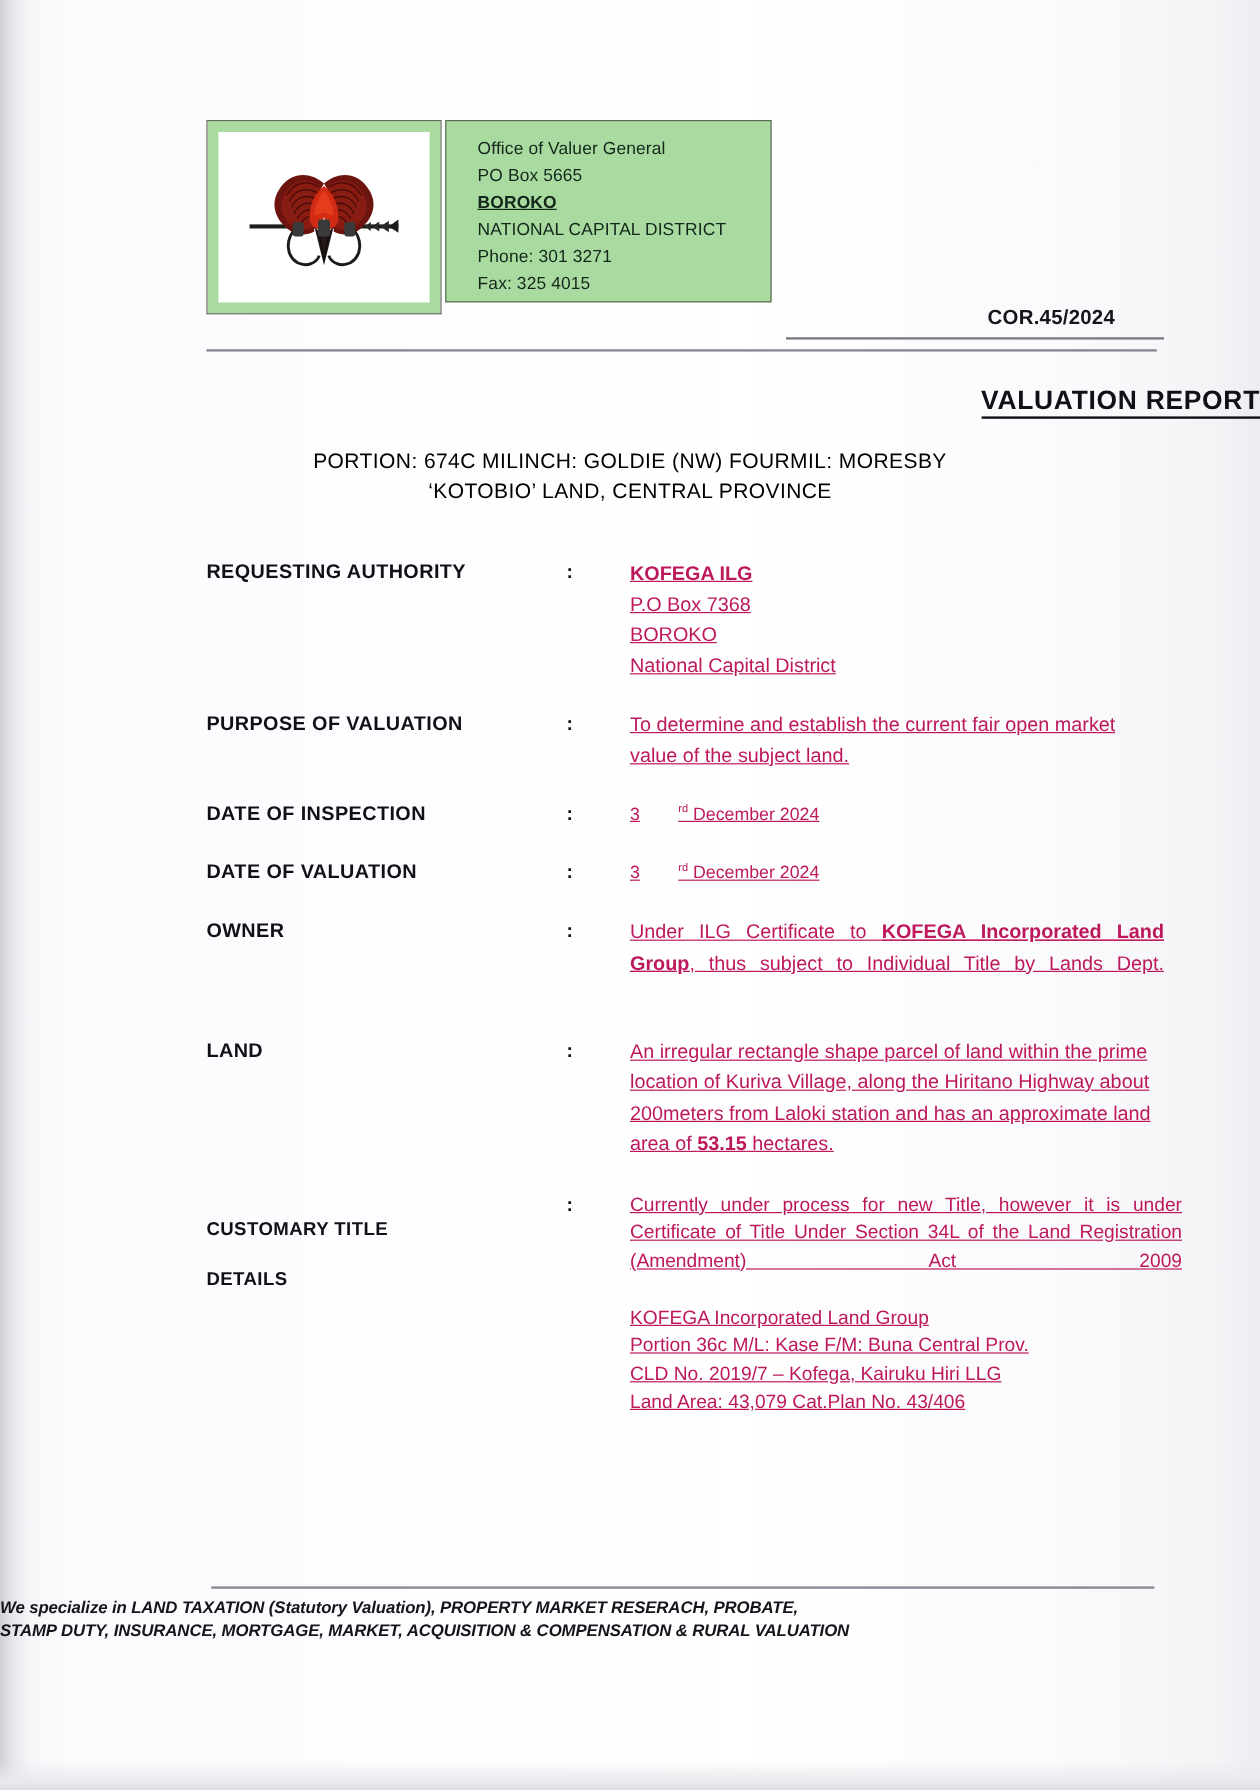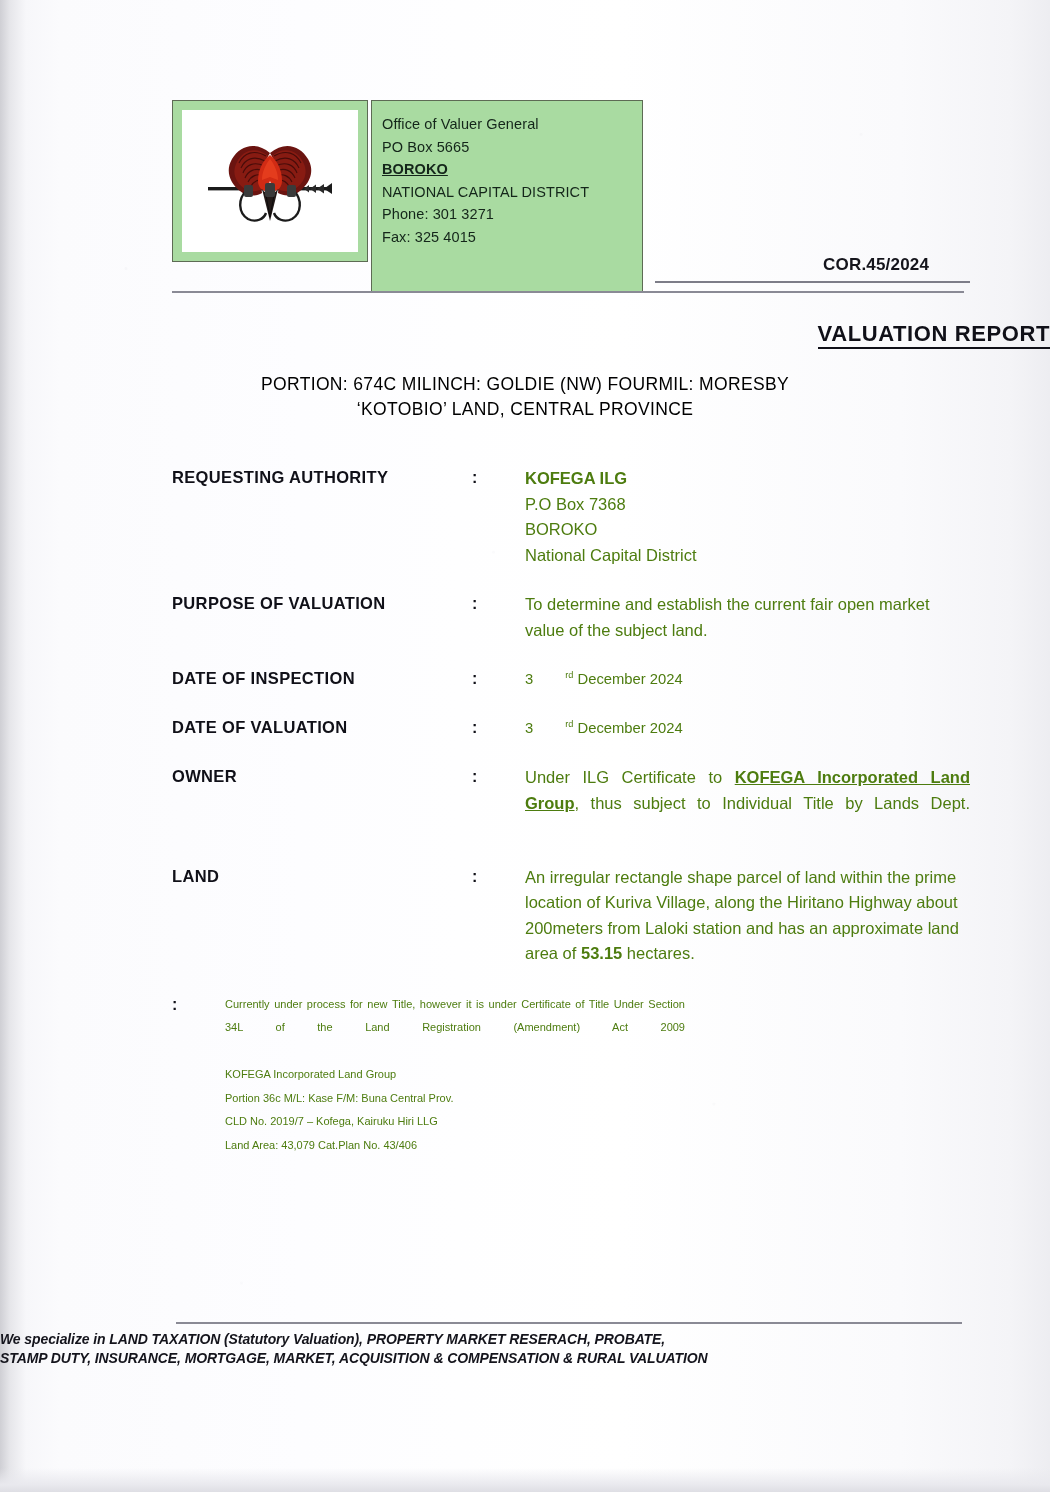--- a/index.html
+++ b/index.html
@@ -71,26 +71,26 @@
     justify-content: center;
     box-sizing: border-box;
   }
   .emblem {
     width: 140px;
     height: 112px;
     display: block;
   }
   .addr-cell {
     width: 272px;
-    height: 192px;
+    height: 152px;
     margin-left: 3px;
     border: 1.5px solid #5d6b54;
     background: #a9dba1;
     box-sizing: border-box;
-    padding: 12px 0 0 10px;
+    padding: 12px 0 0 26px;
   }
   .addr-line {
     font-size: 14.5px;
     color: #14261a;
     line-height: 22.6px;
     white-space: nowrap;
     letter-spacing: .1px;
   }
   .addr-line.bold-underline {
     font-weight: bold;
@@ -177,22 +177,23 @@
     width: 53px;
     flex: 0 0 53px;
     font-size: 16px;
     font-weight: bold;
     color: #101018;
     line-height: 23px;
   }
   .row-value {
     flex: 1 1 auto;
     font-size: 16.5px;
-    color: #4d7c0f;
+    color: #be185d;
     line-height: 25.5px;
+    text-decoration: underline;
   }
   .row-value .vline { display: block; white-space: nowrap; }
 
   .gap-auth   { height: 24px; }
   .gap-purp   { height: 24px; }
   .gap-insp   { height: 23px; }
   .gap-val    { height: 24px; }
   .gap-owner  { height: 23px; }
   .gap-land   { height: 26px; }
 
@@ -209,21 +210,21 @@
   b.hl { font-weight: bold; }
   b.hl-u { font-weight: bold; text-decoration: underline; }
 
   
   .val-w430 { width: 430px; flex: 0 0 430px; }
   .val-w445 { width: 445px; flex: 0 0 445px; }
   .val-w448 { width: 448px; flex: 0 0 448px; }
 
   
   .row-value.small {
-    font-size: 11px;
+    font-size: 16px;
     line-height: 23.5px;
     width: 460px;
     flex: 0 0 460px;
   }
   .row-label.small-lbl {
     font-size: 15.5px;
     line-height: 21px;
   }
   sup {
     font-size: .62em;
@@ -398,20 +399,24 @@
 
     <div class="row">
       <div class="row-label">LAND</div>
       <div class="row-colon">:</div>
       <div class="row-value val-w448"><span>An irregular rectangle shape parcel of land within the prime location of Kuriva Village, along the Hiritano Highway about 200meters from Laloki station and has an approximate land area of </span><b class="hl">53.15</b><span> hectares.</span></div>
     </div>
 
     <div class="gap-land"></div>
 
     <div class="row">
+      <div class="row-label small-lbl">
+        <span style="display:block">CUSTOMARY TITLE</span>
+        <span style="display:block">DETAILS</span>
+      </div>
       <div class="row-colon">:</div>
       <div class="row-value small">
         <div class="just">Currently under process for new Title, however it is under Certificate of Title Under Section 34L of the Land Registration (Amendment) Act 2009</div>
         <div>KOFEGA Incorporated Land Group</div>
         <div>Portion 36c M/L: Kase F/M: Buna Central Prov.</div>
         <div>CLD No. 2019/7 – Kofega, Kairuku Hiri LLG</div>
         <div>Land Area: 43,079 Cat.Plan No. 43/406</div>
       </div>
     </div>
 

